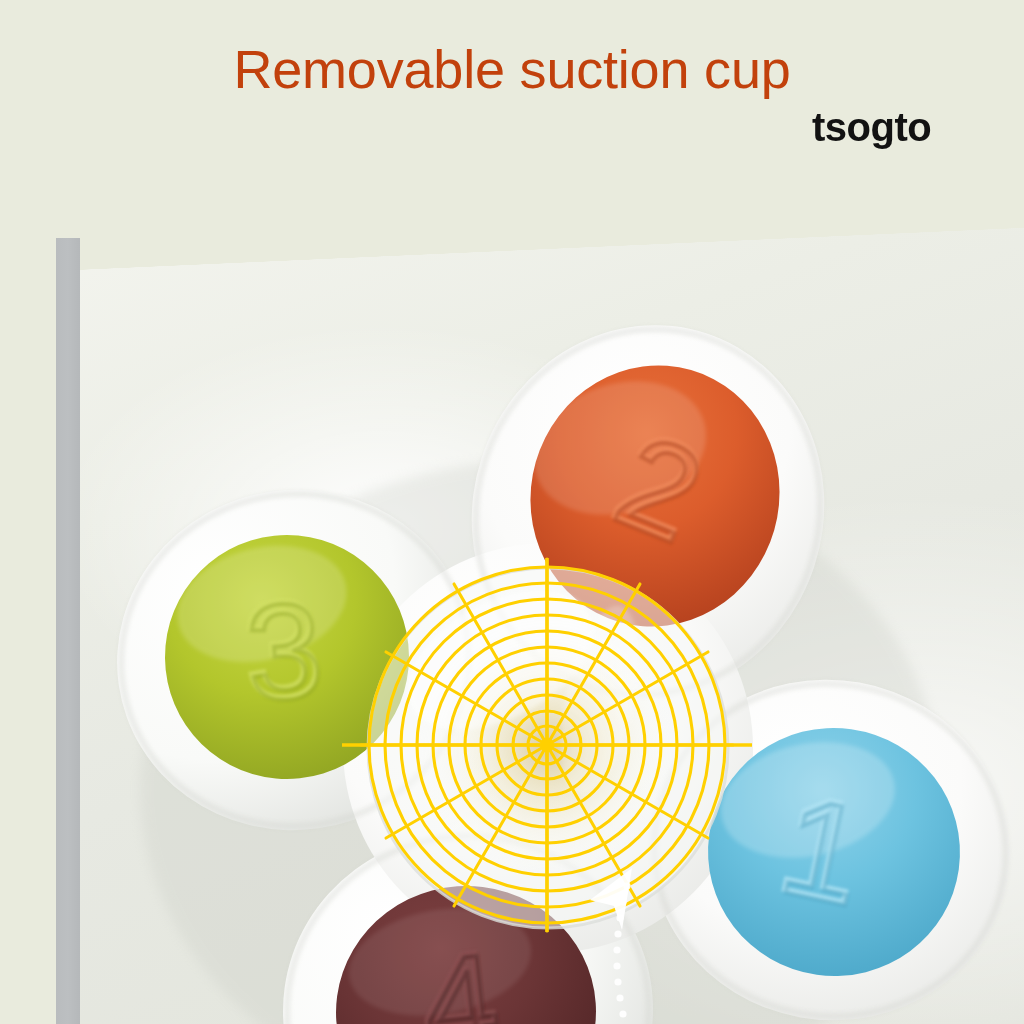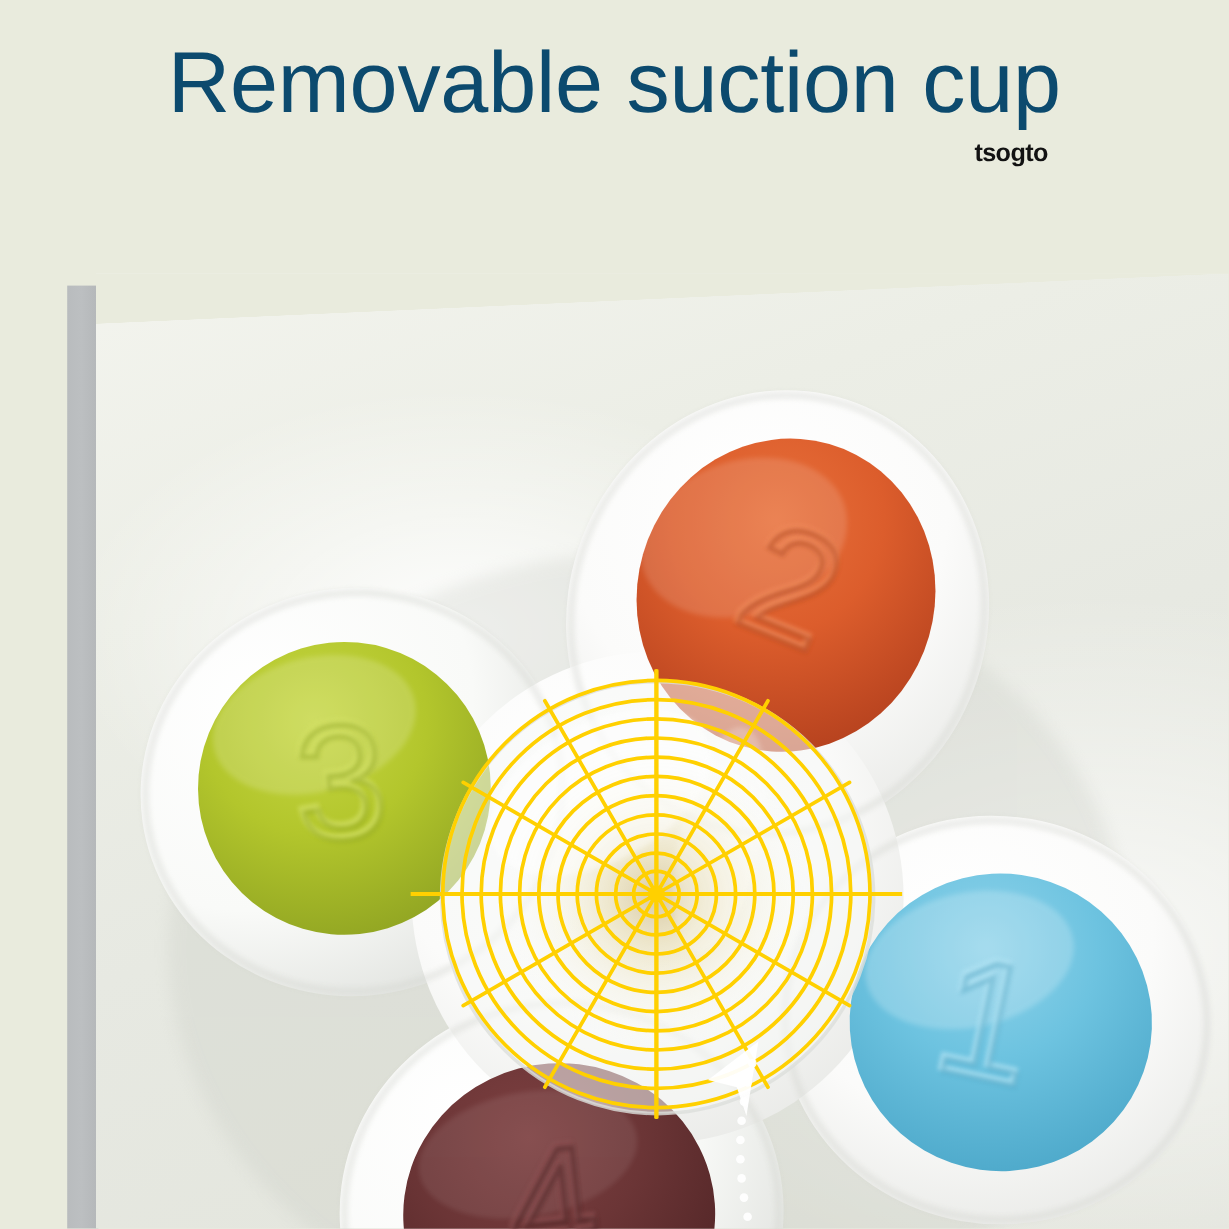--- a/index.html
+++ b/index.html
@@ -27,38 +27,38 @@
     position: absolute;
     left: 0;
     top: 38px;
     width: 1024px;
     text-align: center;
     z-index: 40;
     pointer-events: none;
   }
   .headline-line {
     display: block;
-    color: #0c4a6e;
+    color: #c2410c;
     font-family: "Liberation Sans", sans-serif;
-    font-size: 72px;
+    font-size: 54px;
     line-height: 62px;
     font-weight: 400;
     letter-spacing: -0.2px;
     white-space: nowrap;
   }
 
   
   #watermark {
     position: absolute;
     left: 812px;
     top: 112px;
     z-index: 60;
     color: #121212;
     font-family: "Liberation Sans", sans-serif;
-    font-size: 21px;
+    font-size: 40px;
     font-weight: 700;
     letter-spacing: -0.5px;
     line-height: 31px;
     white-space: nowrap;
   }
 
   
   #board-edge {
     position: absolute;
     left: 56px;

